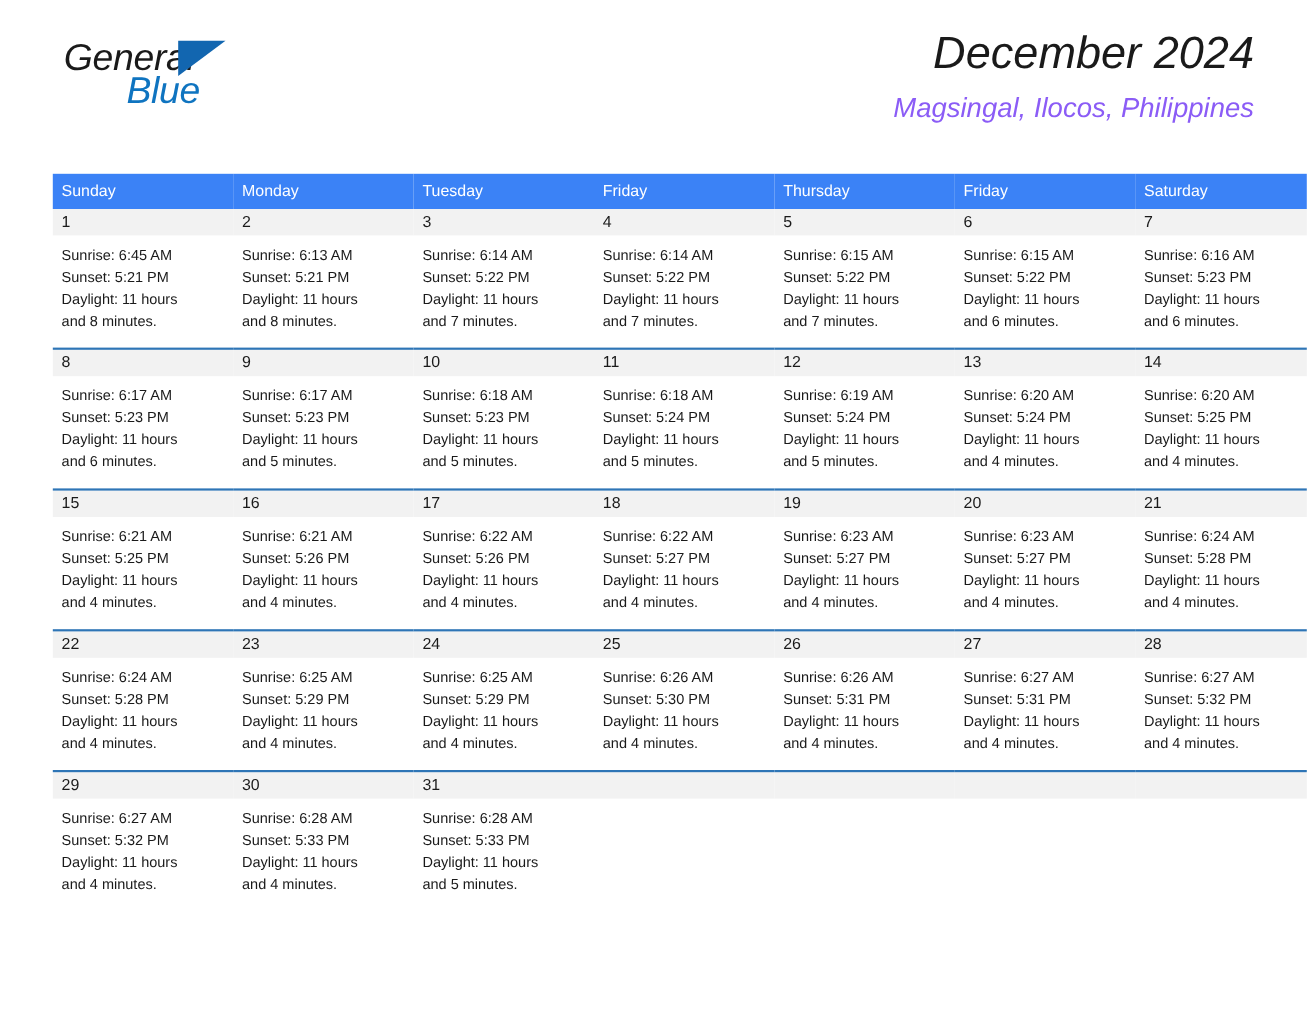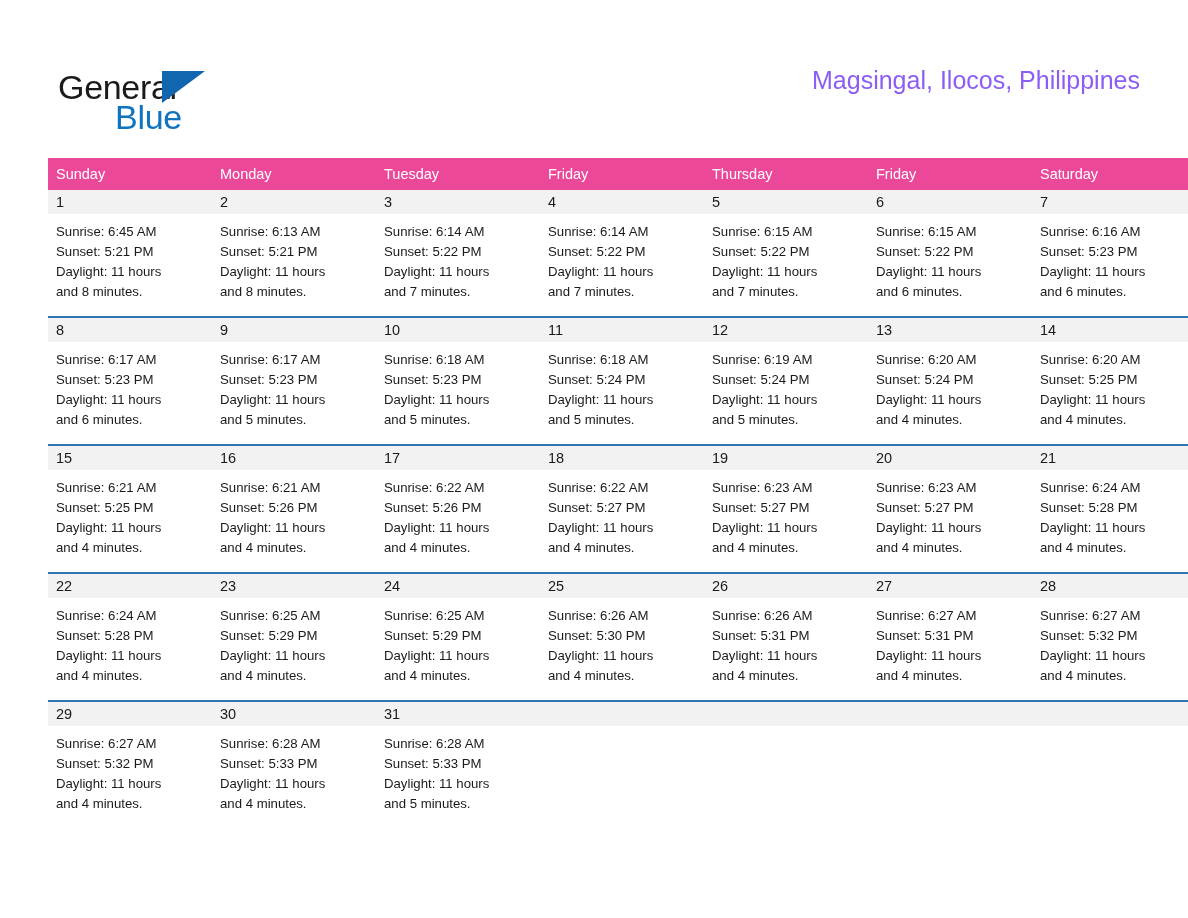--- a/index.html
+++ b/index.html
@@ -18,23 +18,24 @@
     position: relative;
     width: 1188px;
     height: 918px;
     box-sizing: border-box;
   }
 
   
   .header {
     position: absolute;
     left: 48px;
-    top: 56px;
+    top: 22px;
     right: 48px;
     height: 105px;
+    font-style: italic;
   }
   .logo {
     position: absolute;
     left: 10px;
     top: 12px;
     width: 300px;
     height: 80px;
   }
   .logo-general {
     position: absolute;
@@ -96,21 +97,21 @@
     left: 48px;
     top: 158px;
     width: 1092px;
   }
   table.cal {
     width: 1092px;
     border-collapse: collapse;
     table-layout: fixed;
   }
   table.cal th {
-    background: #ec4899;
+    background: #3b82f6;
     color: #ffffff;
     font-size: 14.5px;
     font-weight: 400;
     text-align: left;
     padding: 7px 0 8px 8px;
     height: 17px;
     vertical-align: middle;
     width: 156px;
   }
   tr.week-row > td {
@@ -156,20 +157,21 @@
 
   <div class="header">
 
     <div class="logo">
       <span class="logo-general">General</span>
       <span class="logo-triangle"></span>
       <span class="logo-blue">Blue</span>
     </div>
 
     <div class="title-block">
+      <div class="month-title">December 2024</div>
       <div class="location-title">Magsingal, Ilocos, Philippines</div>
     </div>
 
   </div>
 
   <div class="calendar">
     <table class="cal">
       <thead>
         <tr>
           <th>Sunday</th>

